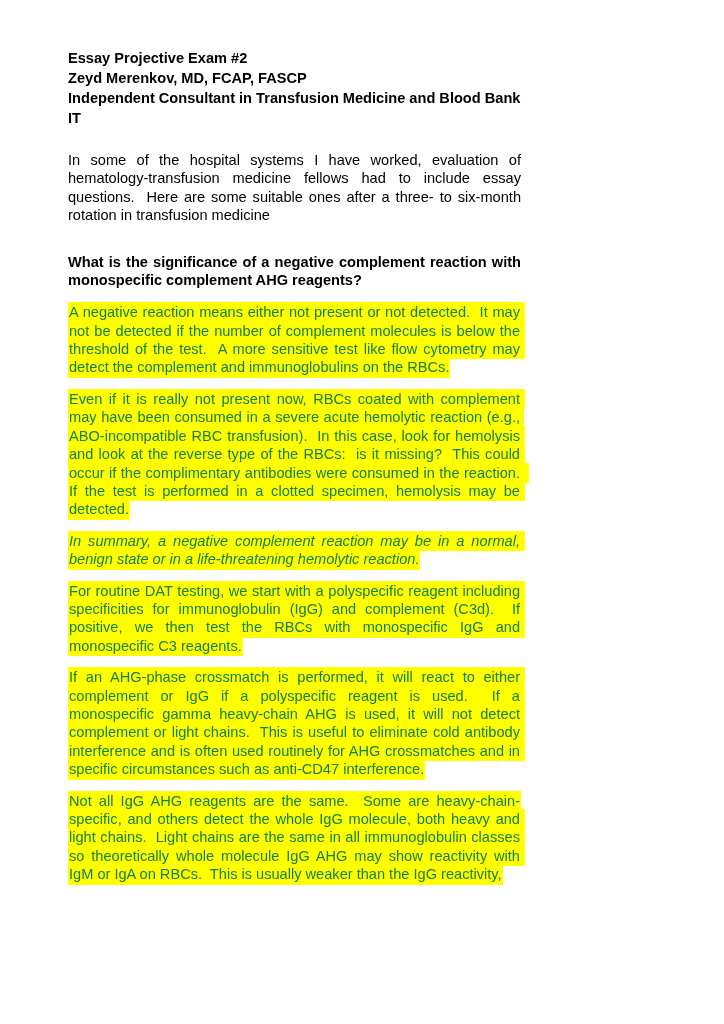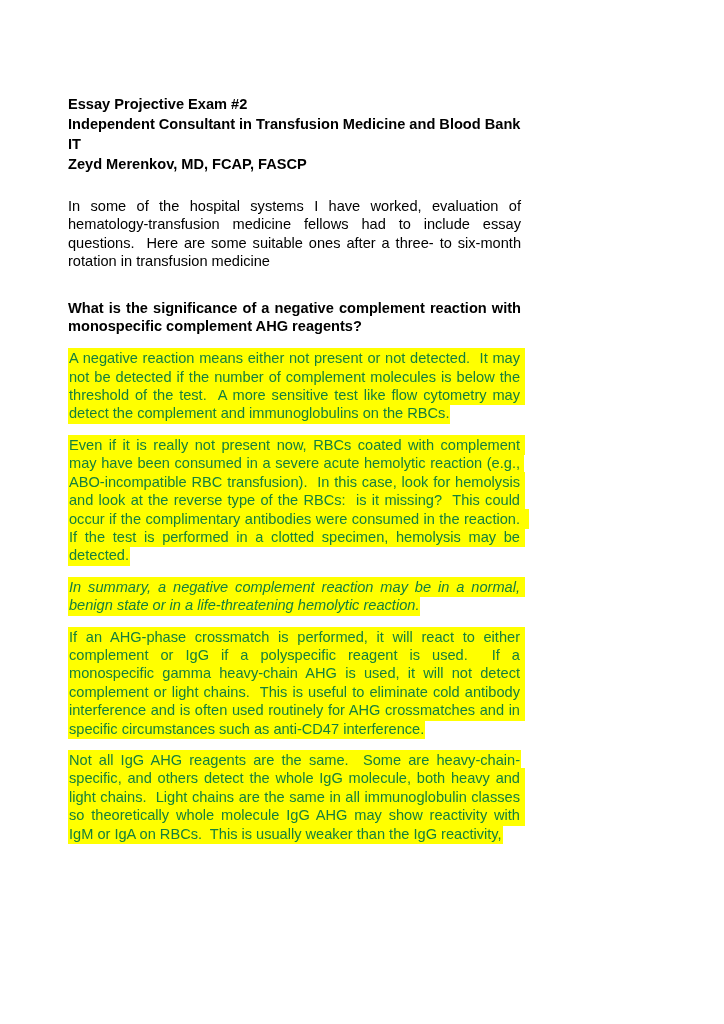--- a/index.html
+++ b/index.html
@@ -6,21 +6,21 @@
     margin: 0;
     padding: 0;
     background: #ffffff;
   }
   .page {
     position: relative;
     width: 603px;
     height: 1024px;
     background: #ffffff;
     box-sizing: border-box;
-    padding: 94px 66px 0 68px;
+    padding: 48px 66px 0 68px;
     font-family: "Liberation Sans", "DejaVu Sans", sans-serif;
     font-size: 14.6px;
     line-height: 18.4px;
     color: #000000;
     overflow: hidden;
   }
   .doc-header {
     font-weight: bold;
     line-height: 20px;
     margin: 0 0 23px 0;
@@ -48,34 +48,35 @@
     font-style: italic;
   }
 </style>
 </head>
 <body>
 
 <div class="page">
 
   <div class="doc-header">
     <div>Essay Projective Exam #2</div>
+    <div>Zeyd Merenkov, MD, FCAP, FASCP</div>
     <div>Independent Consultant in Transfusion Medicine and Blood Bank IT</div>
-    <div>Zeyd Merenkov, MD, FCAP, FASCP</div>
   </div>
 
   <p>In some of the hospital systems I have worked, evaluation of hematology-transfusion medicine fellows had to include essay questions.  Here are some suitable ones after a three- to six-month rotation in transfusion medicine</p>
 
   <p class="question">What is the significance of a negative complement reaction with monospecific complement AHG reagents?</p>
 
   <p><mark class="hl">A negative reaction means either not present or not detected.  It may not be detected if the number of complement molecules is below the threshold of the test.  A more sensitive test like flow cytometry may detect the complement and immunoglobulins on the RBCs.</mark></p>
 
 
   <p><mark class="hl">Even if it is really not present now, RBCs coated with complement may have been consumed in a severe acute hemolytic reaction (e.g., ABO-incompatible RBC transfusion).  In this case, look for hemolysis and look at the reverse type of the RBCs:  is it missing?  This could occur if the complimentary antibodies were consumed in the reaction.  If the test is performed in a clotted specimen, hemolysis may be detected.</mark></p>
 
   <p><mark class="hl summary">In summary, a negative complement reaction may be in a normal, benign state or in a life-threatening hemolytic reaction.</mark></p>
 
 
+  <p><mark class="hl">For routine DAT testing, we start with a polyspecific reagent including specificities for immunoglobulin (IgG) and complement (C3d).  If positive, we then test the RBCs with monospecific IgG and monospecific C3 reagents.</mark></p>
 
   <p><mark class="hl">If an AHG-phase crossmatch is performed, it will react to either complement or IgG if a polyspecific reagent is used.  If a monospecific gamma heavy-chain AHG is used, it will not detect complement or light chains.  This is useful to eliminate cold antibody interference and is often used routinely for AHG crossmatches and in specific circumstances such as anti-CD47 interference.</mark></p>
 
   <p><mark class="hl">Not all IgG AHG reagents are the same.  Some are heavy-chain-specific, and others detect the whole IgG molecule, both heavy and light chains.  Light chains are the same in all immunoglobulin classes so theoretically whole molecule IgG AHG may show reactivity with IgM or IgA on RBCs.  This is usually weaker than the IgG reactivity,</mark></p>
 
 </div>
 
 </body></html>

